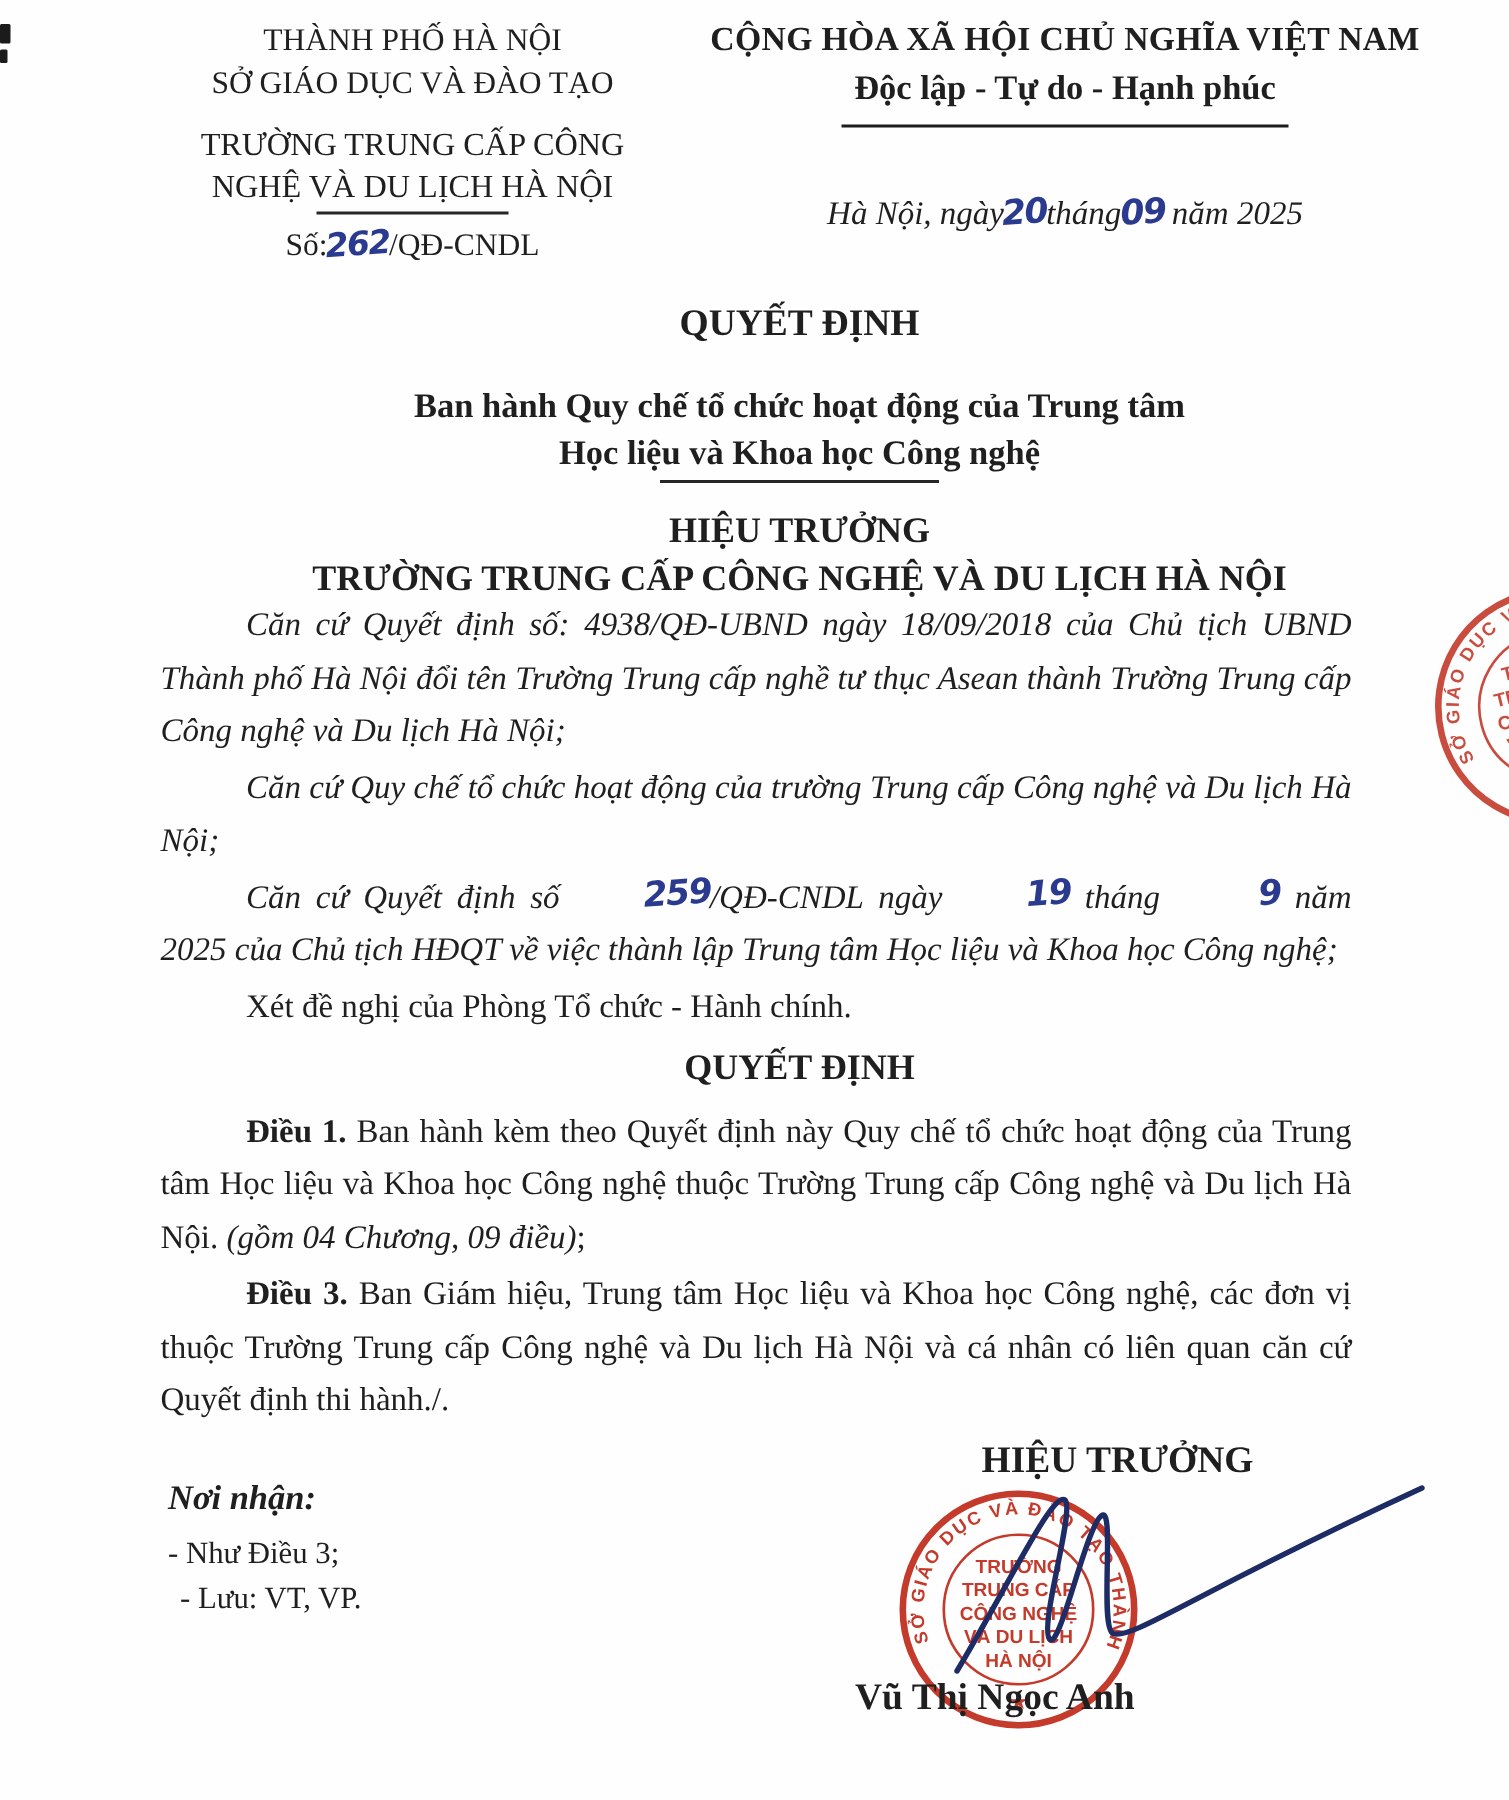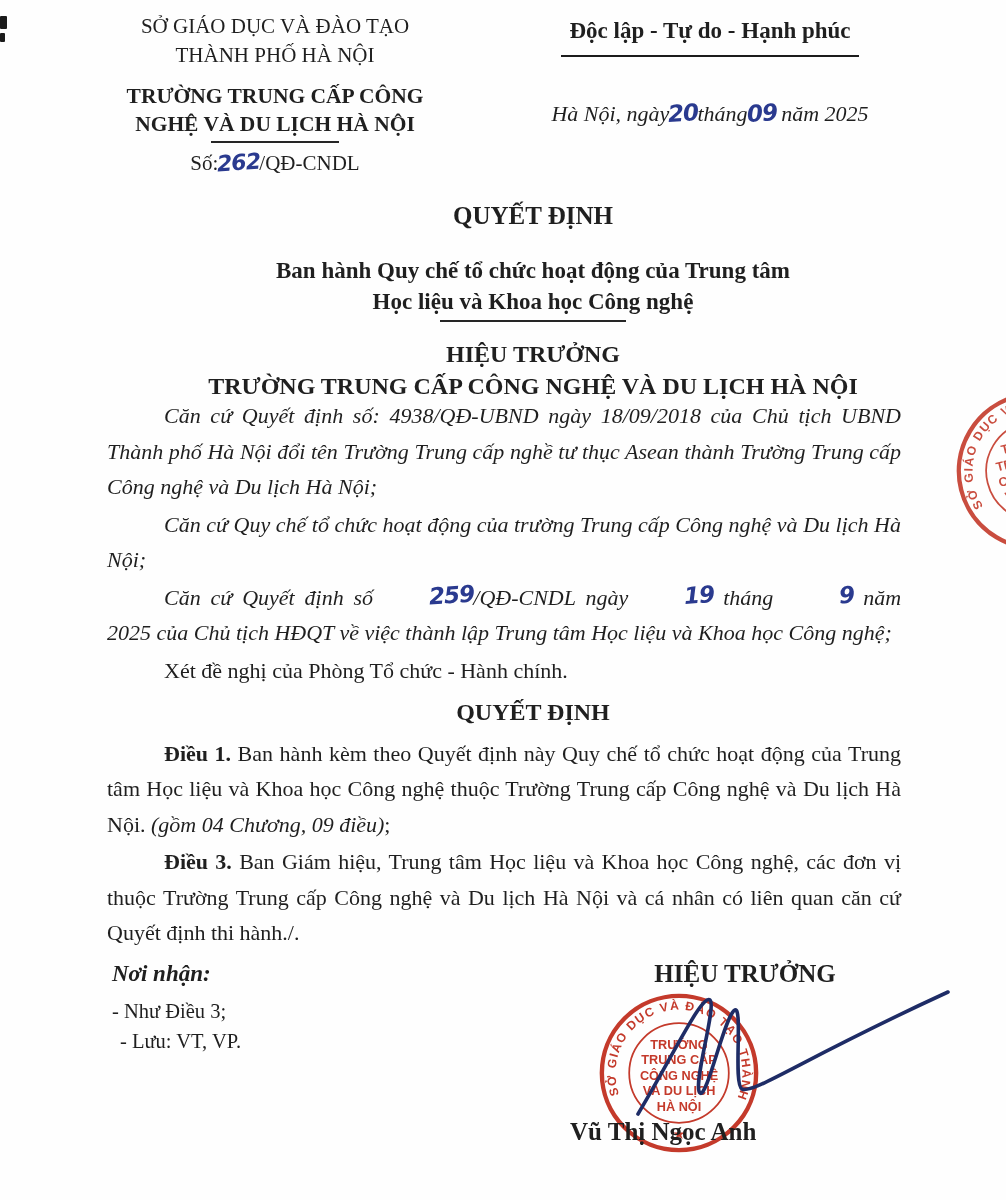--- a/index.html
+++ b/index.html
@@ -22,21 +22,21 @@
     margin:0 auto;
   }
   
   .smudge{position:absolute;background:#1b1b1b;border-radius:1px;}
   .smudge.s1{left:0;top:16px;width:7px;height:13px;}
   .smudge.s2{left:0;top:33px;width:5px;height:9px;}
 
   
   .header-left{position:absolute;left:92px;top:12px;width:366px;text-align:center;}
   .hl-dept{font-size:21px;line-height:29px;}
-  .hl-school{font-weight:bold;font-size:21.5px;line-height:28px;margin-top:12px;text-align:center;}
+  .hl-school{font-weight:normal;font-size:21.5px;line-height:28px;margin-top:12px;text-align:center;}
   .hl-underline{width:128px;height:2px;background:#262626;margin:3px auto 0;}
   .hl-so{font-size:21px;margin-top:8px;}
 
   .header-right{position:absolute;left:452px;top:12px;width:516px;text-align:center;}
   .hr-national{font-weight:bold;font-size:22.5px;line-height:28px;letter-spacing:.2px;}
   .hr-motto{display:inline-block;font-weight:bold;font-size:23px;margin-top:6px;
             padding:0 8px 11px;border-bottom:2.5px solid #1c1c1c;}
   .hr-date{font-style:italic;font-size:22px;margin-top:44px;white-space:nowrap;}
 
   .ink{
@@ -63,21 +63,21 @@
   
   .body-text{position:absolute;left:103px;top:398px;width:802px;
              font-size:22px;line-height:35.5px;text-align:justify;}
   .body-text p{margin:0 4px 2px;text-indent:57px;}
   .it{font-style:italic;}
   .b{font-weight:bold;}
   .decision-mid{font-weight:bold;font-size:24px;text-align:center;text-indent:0 !important;
                 margin:7px 0 5px 58px !important;}
 
   
-  .recipients{position:absolute;left:112px;top:961px;}
+  .recipients{position:absolute;left:112px;top:986px;}
   .rc-label{font-weight:bold;font-style:italic;font-size:23px;}
   .rc-item{font-size:20.5px;line-height:30px;}
   .rc-item.second{padding-left:8px;}
   .rc-item.first{margin-top:9px;}
 
   .sig-role{position:absolute;left:570px;top:960px;width:350px;text-align:center;
             font-weight:bold;font-size:25px;}
   .sig-name{position:absolute;left:570px;top:1118px;width:350px;text-align:left;
             font-weight:bold;font-size:25px;}
 
@@ -92,29 +92,30 @@
 </style>
 </head>
 <body>
 
 <div class="page">
 
   <div class="smudge s1"></div>
   <div class="smudge s2"></div>
 
   <div class="header-left">
+    <div class="hl-dept">THÀNH PHỐ HÀ NỘI</div>
     <div class="hl-dept">SỞ GIÁO DỤC VÀ ĐÀO TẠO</div>
-    <div class="hl-dept">THÀNH PHỐ HÀ NỘI</div>
     <div class="hl-school">TRƯỜNG TRUNG CẤP CÔNG</div>
     <div class="hl-school" style="margin-top:0">NGHỆ VÀ DU LỊCH HÀ NỘI</div>
     <div class="hl-underline"></div>
     <div class="hl-so"><span>Số:</span><span class="ink">262</span><span>/QĐ-CNDL</span></div>
   </div>
 
   <div class="header-right">
+    <div class="hr-national">CỘNG HÒA XÃ HỘI CHỦ NGHĨA VIỆT NAM</div>
     <div><span class="hr-motto">Độc lập - Tự do - Hạnh phúc</span></div>
     <div class="hr-date"><span>Hà Nội, ngày</span><span class="ink">20</span><span>tháng</span><span class="ink">09</span> <span>năm 2025</span></div>
   </div>
 
   <div class="title-block">
     <div class="t-decision">QUYẾT ĐỊNH</div>
     <div class="t-sub">Ban hành Quy chế tổ chức hoạt động của Trung tâm</div>
     <div class="t-sub2">Học liệu và  Khoa học Công nghệ</div>
     <div class="t-underline"></div>
     <div class="t-role">HIỆU TRƯỞNG</div>

